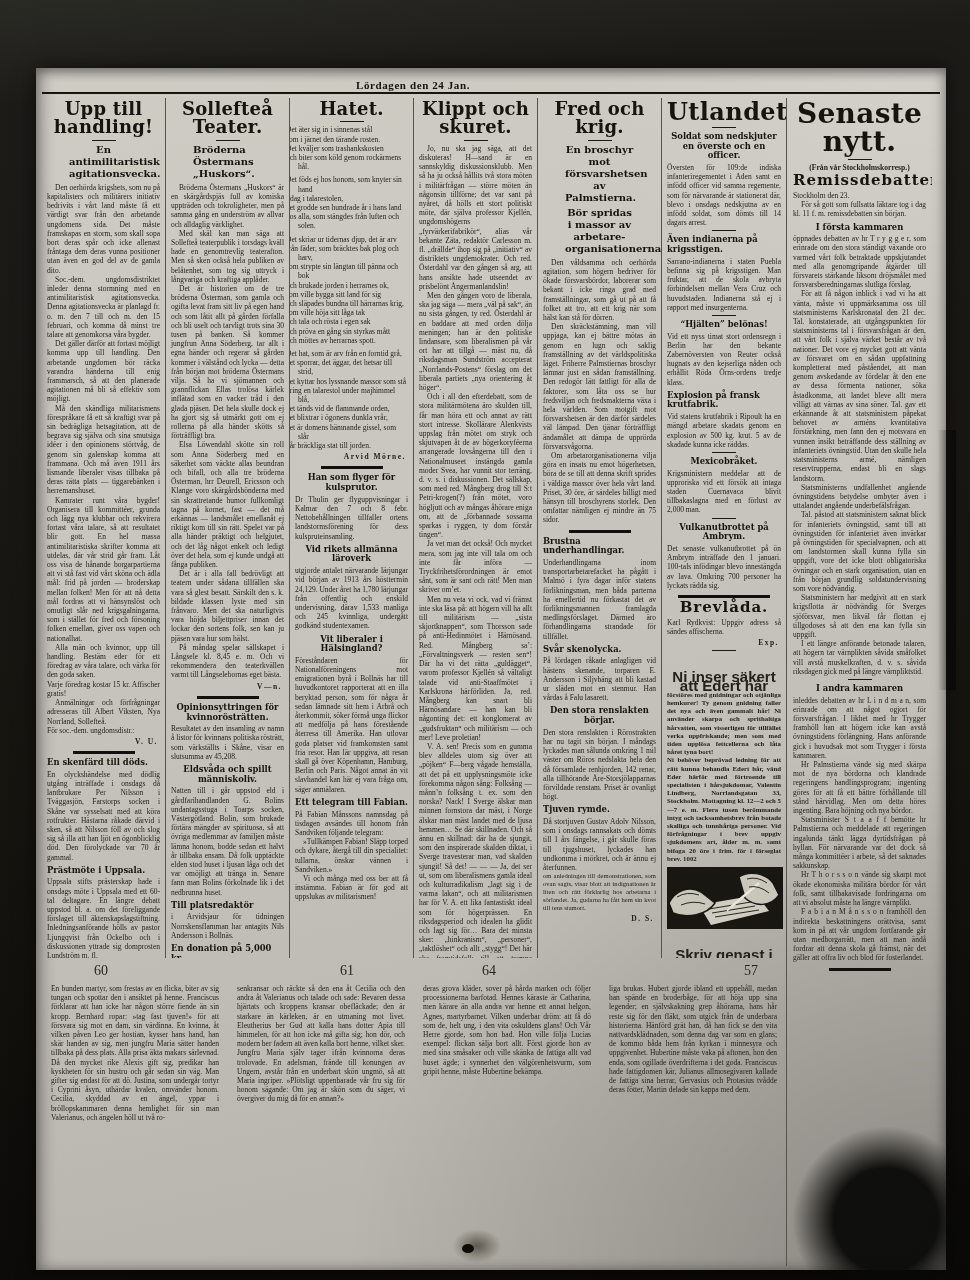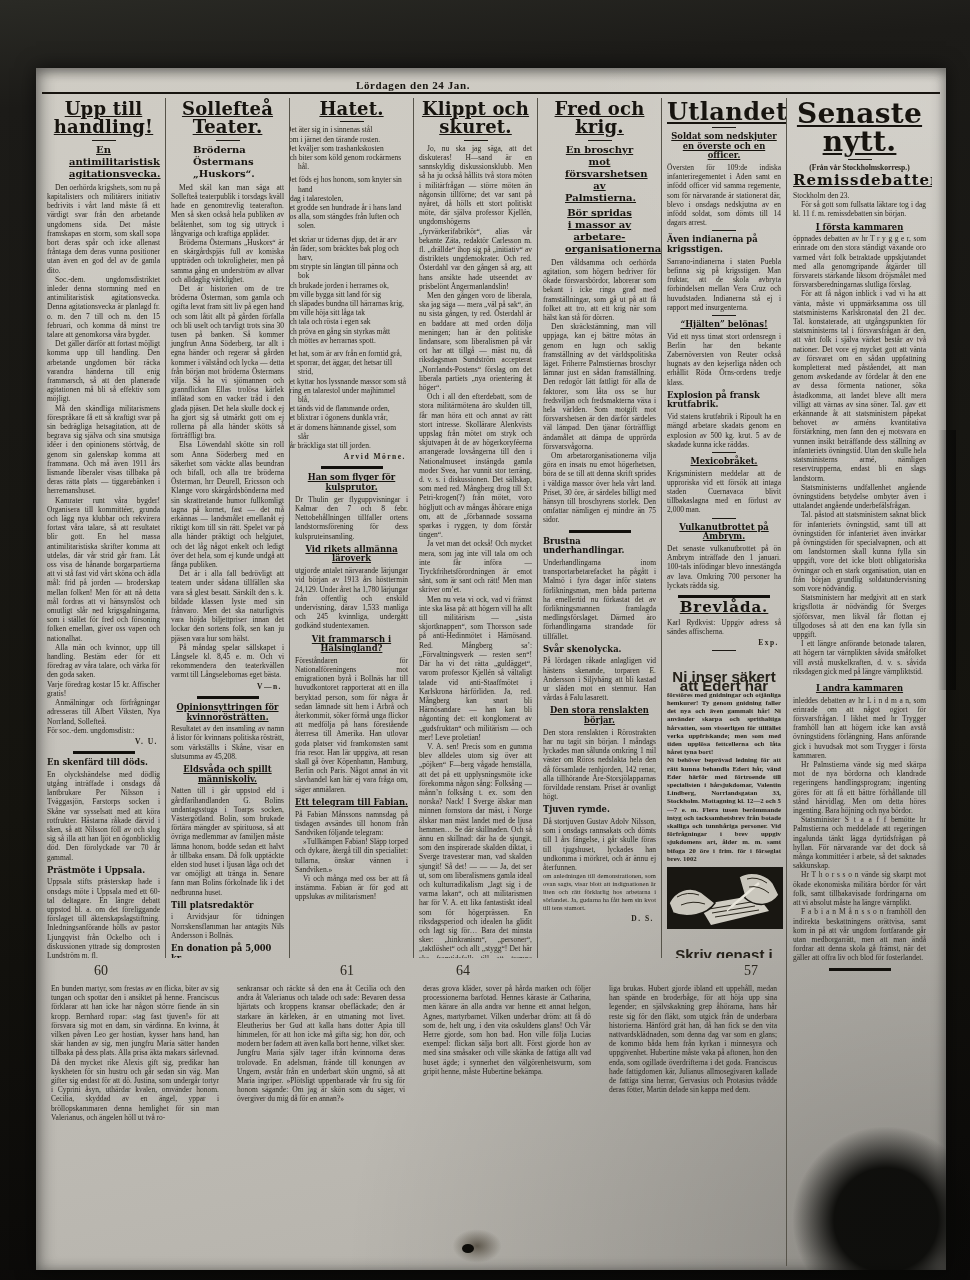--- a/index.html
+++ b/index.html
@@ -24,21 +24,21 @@
   .content{display:flex;}
   .left{width:744px;flex:0 0 auto;}
   .mainrow{display:flex;height:860px;overflow:hidden;}
   .mcol{flex:0 0 auto;width:124px;box-sizing:border-box;padding:1px 5px 0 5px;
         border-right:1px solid #565349;overflow:hidden;height:100%;}
   .mcol:last-child{border-right:none;}
   .rcol{flex:0 0 auto;width:146px;box-sizing:border-box;border-left:1px solid #565349;
         padding:1px 6px 0 6px;height:1168px;overflow:hidden;}
   
   .h{font-family:"DejaVu Serif","Liberation Serif",serif;color:#17140f;margin:1px 0 2px 0;}
-  .h.c{text-align:center;text-decoration:underline;} .h.l{text-align:left;}
+  .h.c{text-align:center;} .h.l{text-align:left;}
   .h.lg{font-size:18px;line-height:1.02;font-weight:bold;letter-spacing:.2px;}
   .h.xl{font-size:24px;line-height:1.0;font-weight:bold;letter-spacing:.4px;}
   .h.nx{font-size:28px;line-height:1.0;font-weight:bold;letter-spacing:.3px;}
   .h.md{font-size:15px;line-height:1.05;font-weight:bold;letter-spacing:1px;}
   .h.sm{font-size:8.4px;line-height:1.15;font-weight:bold;margin-top:4px;}
   .h.sh{font-size:10px;line-height:1.2;font-weight:bold;margin:3px 22px;}
   
   p{margin:0;font-size:7.5px;line-height:9.2px;color:#26221a;}
   .pj{text-align:justify;text-indent:8px;hyphens:auto;}
   .pn{text-align:justify;hyphens:auto;}
@@ -58,21 +58,21 @@
   
   .adb{font-family:"Liberation Sans",sans-serif;text-align:center;font-weight:bold;font-size:15px;margin-top:21px;}
   .adh{font-family:"Liberation Sans",sans-serif;text-align:center;font-weight:bold;font-size:19px;line-height:1.05;letter-spacing:.3px;}
   .ady{font-family:Liberation Serif, serif;text-align:center;font-weight:bold;font-size:12px;margin:1px 0;}
   .ads{font-family:"Liberation Sans",sans-serif;text-align:center;font-weight:bold;font-size:6.2px;line-height:7.4px;}
   .hands{display:block;margin:4px auto 2px auto;}
   
   .numrow{position:relative;height:24px;}
   .pgnum{position:absolute;top:5px;font-size:14px;color:#2a261e;}
   .pgnum:nth-child(1){left:52px;} .pgnum:nth-child(2){left:298px;}
-  .pgnum:nth-child(3){left:414px;font-family:Liberation Serif, serif;} .pgnum:nth-child(4){left:702px;}
+  .pgnum:nth-child(3){left:440px;font-family:Liberation Serif, serif;} .pgnum:nth-child(4){left:702px;}
   .serialrow{display:flex;height:300px;overflow:hidden;}
   .scol{flex:0 0 auto;width:25%;box-sizing:border-box;padding:2px 9px 0 9px;overflow:hidden;}
   
   .blob-br{position:absolute;right:-46px;bottom:-70px;width:260px;height:260px;border-radius:50%;
      background:radial-gradient(closest-side,rgba(8,8,6,.95) 40%,rgba(8,8,6,0) 72%);}
   .stain-c{position:absolute;left:442px;top:1222px;width:70px;height:48px;border-radius:50%;
      background:radial-gradient(closest-side,rgba(52,44,30,.65),rgba(52,44,30,0) 70%);}
   .hole-c{position:absolute;left:462px;top:1244px;width:12px;height:9px;border-radius:50%;background:#0d0c09;}
   .smudge{position:absolute;left:938px;top:430px;width:18px;height:260px;
      background:linear-gradient(90deg,rgba(0,0,0,0),rgba(0,0,0,.5));}
@@ -116,22 +116,22 @@
               </div>
               <div>
                 <div class="h sm l">Inköp av en halv miljon ton stenkol.</div>
               </div>
             </div>
             <div class="mcol">
               <div>
                 <div class="h lg c">Sollefteå Teater.</div>
                 <div class="divider dash"></div>
                 <p class="h sh l">Bröderna Östermans „Huskors“.</p>
+                <p class="pj">Bröderna Östermans „Huskors“ är en skärgårdspjäs full av komiska uppträden och tokroligheter, men på samma gång en underström av allvar och alldaglig värklighet.</p>
                 <p class="pj">Med skäl kan man säga att Sollefteå teaterpublik i torsdags kväll hade en genomtrevlig teaterafton. Men så sken också hela publiken av belåtenhet, som tog sig uttryck i långvariga och kraftiga applåder.</p>
-                <p class="pj">Bröderna Östermans „Huskors“ är en skärgårdspjäs full av komiska uppträden och tokroligheter, men på samma gång en underström av allvar och alldaglig värklighet.</p>
                 <p class="pj">Det är historien om de tre bröderna Österman, som gamla och ogifta levat fram sitt liv på egen hand och som låtit allt på gården förfalla och bli uselt och tarvligt trots sina 30 tusen på banken. Så kommer jungfrun Anna Söderberg, tar allt i egna händer och regerar så gården kommer i välstånd och lycka — detta från början mot bröderna Östermans vilja. Så ha vi sjömannen och grannflickan Ellas trolösa kärlek inflätad som en vacker tråd i den glada pjäsen. Det hela skulle dock ej ha gjort sig så utmärkt gott om ej rollerna på alla händer skötts så förträffligt bra.</p>
                 <p class="pj">Elsa Löwendahl skötte sin roll som Anna Söderberg med en säkerhet som väckte allas beundran och bifall, och alla tre bröderna Österman, hrr Deurell, Ericsson och Klange voro skärgårdsbönderna med sin skrattretande humor fullkomligt tagna på kornet, fast — det må erkännas — landsmålet emellanåt ej riktigt kom till sin rätt. Spelet var på alla händer präktigt och helgjutet, och det låg något enkelt och ledigt över det hela, som ej kunde undgå att fånga publiken.</p>
                 <p class="pj">Det är i alla fall bedrövligt att teatern under sådana tillfällen ska vara så glest besatt. Särskilt den s. k. bildade klassen lyste med sin frånvaro. Men det ska naturligtvis vara höjda biljettpriser innan det lockar den sortens folk, sen kan ju pjäsen vara hur som hälst.</p>
                 <p class="pj">På måndag spelar sällskapet i Långsele kl. 8,45 e. m. Och vi rekommendera den teaterkvällen varmt till Långselebornas eget bästa.</p>
                 <p class="sig">V—n.</p>
               </div>
               <div>
                 <div class="divider bar"></div>
                 <div class="h sm c">Opinionsyttringen för kvinnorösträtten.</div>
                 <p class="pn">Resultatet av den insamling av namn å listor för kvinnans politiska rösträtt, som värkställts i Skåne, visar en slutsumma av 45,208.</p>
@@ -184,21 +184,21 @@
               <div>
                 <div class="divider bar"></div>
                 <div class="h sm c">Han som flyger för kulsprutor.</div>
                 <p class="pn">Dr Thulin ger flyguppvisningar i Kalmar den 7 och 8 febr. Nettobehållningen tillfaller ortens landstormsförening för dess kulspruteinsamling.</p>
               </div>
               <div>
                 <div class="h sm c">Vid rikets allmänna läroverk</div>
                 <p class="pn">utgjorde antalet närvarande lärjungar vid början av 1913 års hösttermin 24,129. Under året ha 1,780 lärjungar från offentlig och enskild undervisning, därav 1,533 manliga och 245 kvinnliga, undergått godkänd studentexamen.</p>
               </div>
               <div>
-                <div class="h sm c">Vit frammarsch i Hälsingland?</div>
+                <div class="h sm c">Vit liberaler i Hälsingland?</div>
                 <p class="pn">Föreståndaren för Nationalföreningens mot emigrationen byrå i Bollnäs har till huvudkontoret rapporterat att en illa beryktad person, som för några år sedan lämnade sitt hem i Arbrå och återkommit, söker förmå unga flickor att medfölja på hans förestående återresa till Amerika. Han utlovar goda platser vid framkomsten samt fria resor. Han lär uppgiva, att resan skall gå över Köpenhamn, Hamburg, Berlin och Paris. Något annat än vit slavhandel kan här ej vara fråga om, säger anmälaren.</p>
               </div>
               <div>
                 <div class="h sm c">Ett telegram till Fabian.</div>
                 <p class="pn">På Fabian Månssons namnsdag på tisdagen avsändes till honom från Sandviken följande telegram:</p>
                 <p class="pj">»Tullkämpen Fabian! Släpp torped och dykare, återgå till din specialitet: tullarna, önskar vännen i Sandviken.»</p>
                 <p class="pj">Vi och många med oss ber att få instämma. Fabian är för god att uppslukas av militarismen!</p>
               </div>
             </div>
             <div class="mcol">

